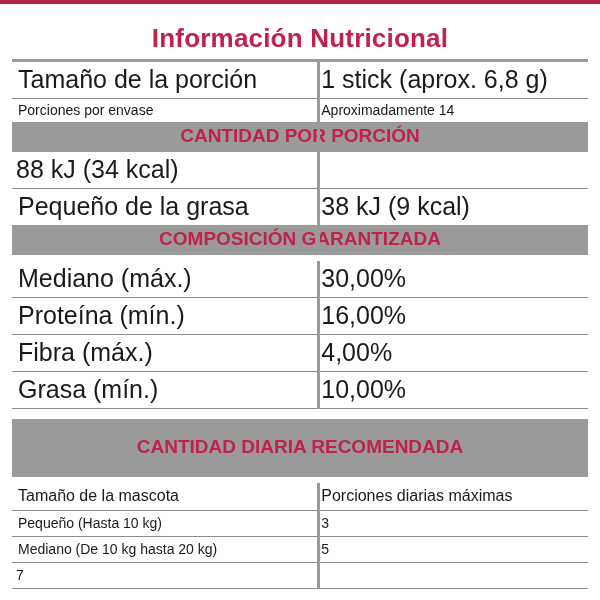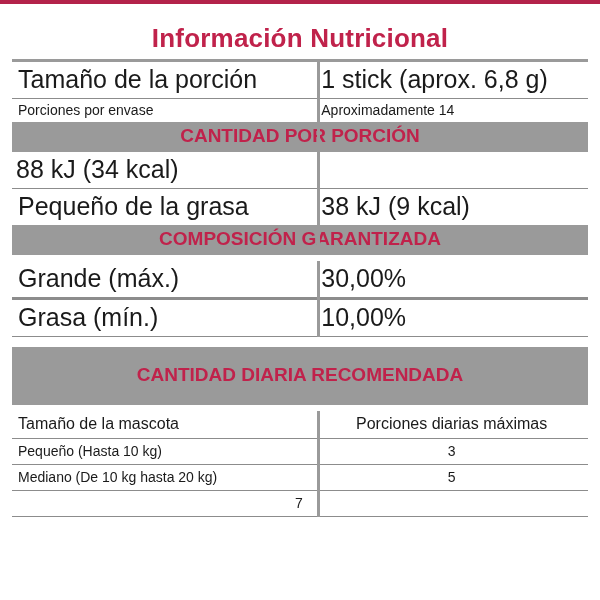--- a/index.html
+++ b/index.html
@@ -69,21 +69,21 @@
     left: 53%;
     width: 3px;
     background: #9a9a9a;
   }
   .section { position: relative; }
   .spacer-sm { height: 6px; }
   .spacer-md { height: 10px; }
   .thickline { height: 3px; background: #9a9a9a; }
   .thinline { height: 1px; background: #8c8c8c; }
   .pet-col-l { flex: 0 0 53%; padding: 4px 4px 5px 6px; }
-  .pet-col-r { flex: 1 1 auto; padding: 4px 6px 5px 4px; text-align: center; }
+  .pet-col-r { flex: 1 1 auto; padding: 4px 6px 5px 4px; }
   .vline-holder { position: relative; }
   .vline {
     position: absolute;
     left: 53%;
     width: 3px;
     background: #9a9a9a;
     top: 0;
     bottom: 0;
   }
 </style>
@@ -132,27 +132,35 @@
     <div class="band-label">COMPOSICIÓN GARANTIZADA</div>
     <div class="divider-vert"></div>
   </div>
 
   <div class="spacer-sm"></div>
 
   <div class="section vline-holder">
     <div class="vline"></div>
 
     <div class="row">
-      <div class="cell-l big">Grande (máx.)</div>
+      <div class="cell-l big">Mediano (máx.)</div>
       <div class="cell-r big">30,00%</div>
     </div>
     <div class="thinline"></div>
 
-    <div class="thinline"></div>
-
+    <div class="row">
+      <div class="cell-l big">Proteína (mín.)</div>
+      <div class="cell-r big">16,00%</div>
+    </div>
+    <div class="thinline"></div>
+
+    <div class="row">
+      <div class="cell-l big">Fibra (máx.)</div>
+      <div class="cell-r big">4,00%</div>
+    </div>
     <div class="thinline"></div>
 
     <div class="row">
       <div class="cell-l big">Grasa (mín.)</div>
       <div class="cell-r big">10,00%</div>
     </div>
     <div class="thinline"></div>
   </div>
 
   <div class="spacer-md"></div>

